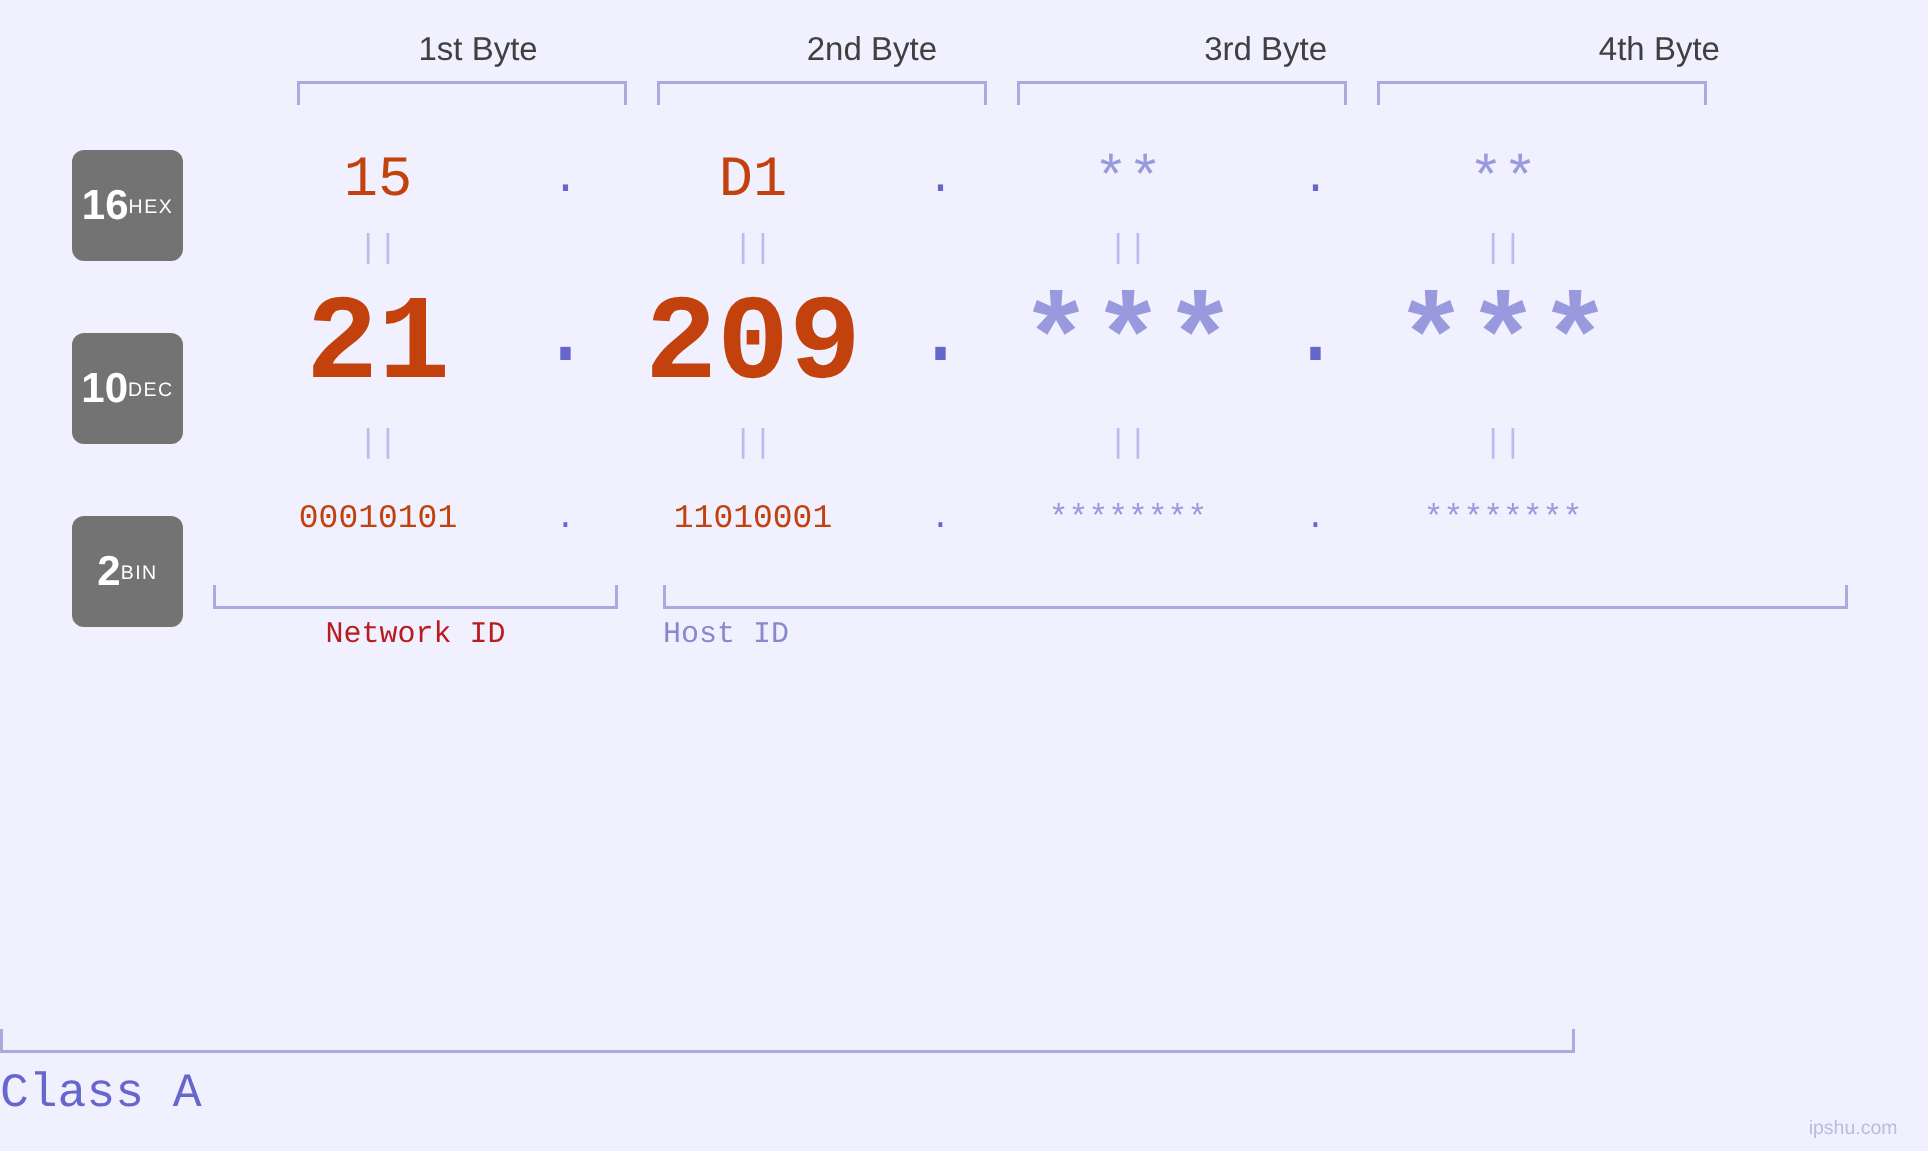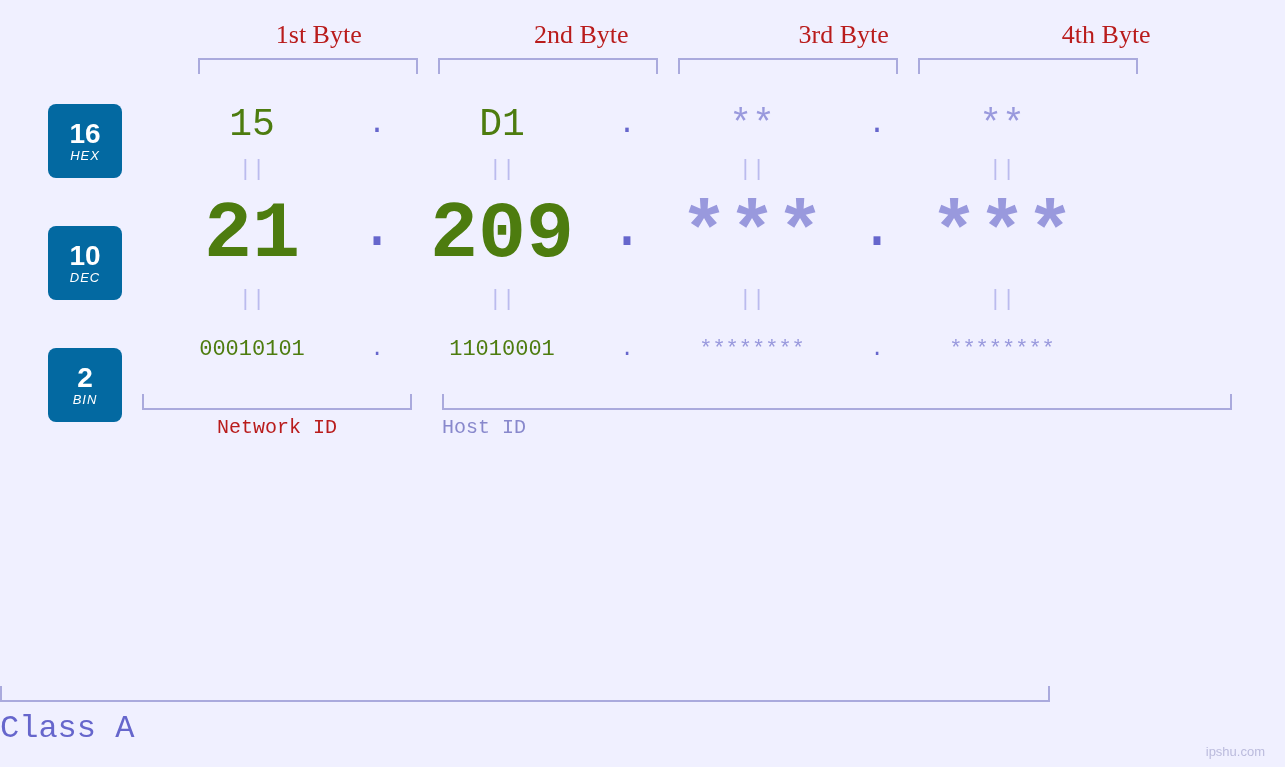--- a/index.html
+++ b/index.html
@@ -27,23 +27,23 @@
       display: flex;
       width: 1050px;
       margin-left: 140px;
       margin-top: 20px;
       justify-content: space-around;
     }
 
     .byte-label {
       width: 220px;
       text-align: center;
-      color: #b91c1c;
-      font-size: 26px;
-      font-family: Liberation Serif, serif;
+      color: #404040;
+      font-size: 22px;
+      font-family: Liberation Sans, sans-serif;
     }
 
     
     .top-bracket-row {
       display: flex;
       width: 1050px;
       margin-left: 140px;
       margin-top: 8px;
     }
 
@@ -70,40 +70,39 @@
       display: flex;
       flex-direction: column;
       gap: 48px;
       margin-left: 48px;
       margin-top: 20px;
     }
 
     .base-badge {
       width: 74px;
       height: 74px;
-      background: #0369a1;
+      background: #737373;
       border-radius: 8px;
       display: flex;
-      flex-direction: column;
+      flex-direction: row;
       align-items: center;
       justify-content: center;
       color: white;
       font-family: Arial, sans-serif;
     }
 
     .base-number {
       font-size: 28px;
       font-weight: bold;
       line-height: 1;
     }
 
     .base-name {
       font-size: 13px;
       letter-spacing: 1px;
-      font-style: italic;
     }
 
     
     .data-area {
       display: flex;
       flex-direction: column;
       flex: 1;
       margin-left: 20px;
     }
 
@@ -132,21 +131,21 @@
       display: flex;
       width: 1100px;
       height: 30px;
       align-items: center;
       justify-content: flex-start;
     }
 
     .cell {
       width: 220px;
       text-align: center;
-      color: #4d7c0f;
+      color: #c2410c;
       display: flex;
       align-items: center;
       justify-content: center;
     }
 
     .cell.hex-val {
       font-size: 38px;
     }
 
     .cell.dec-val {

